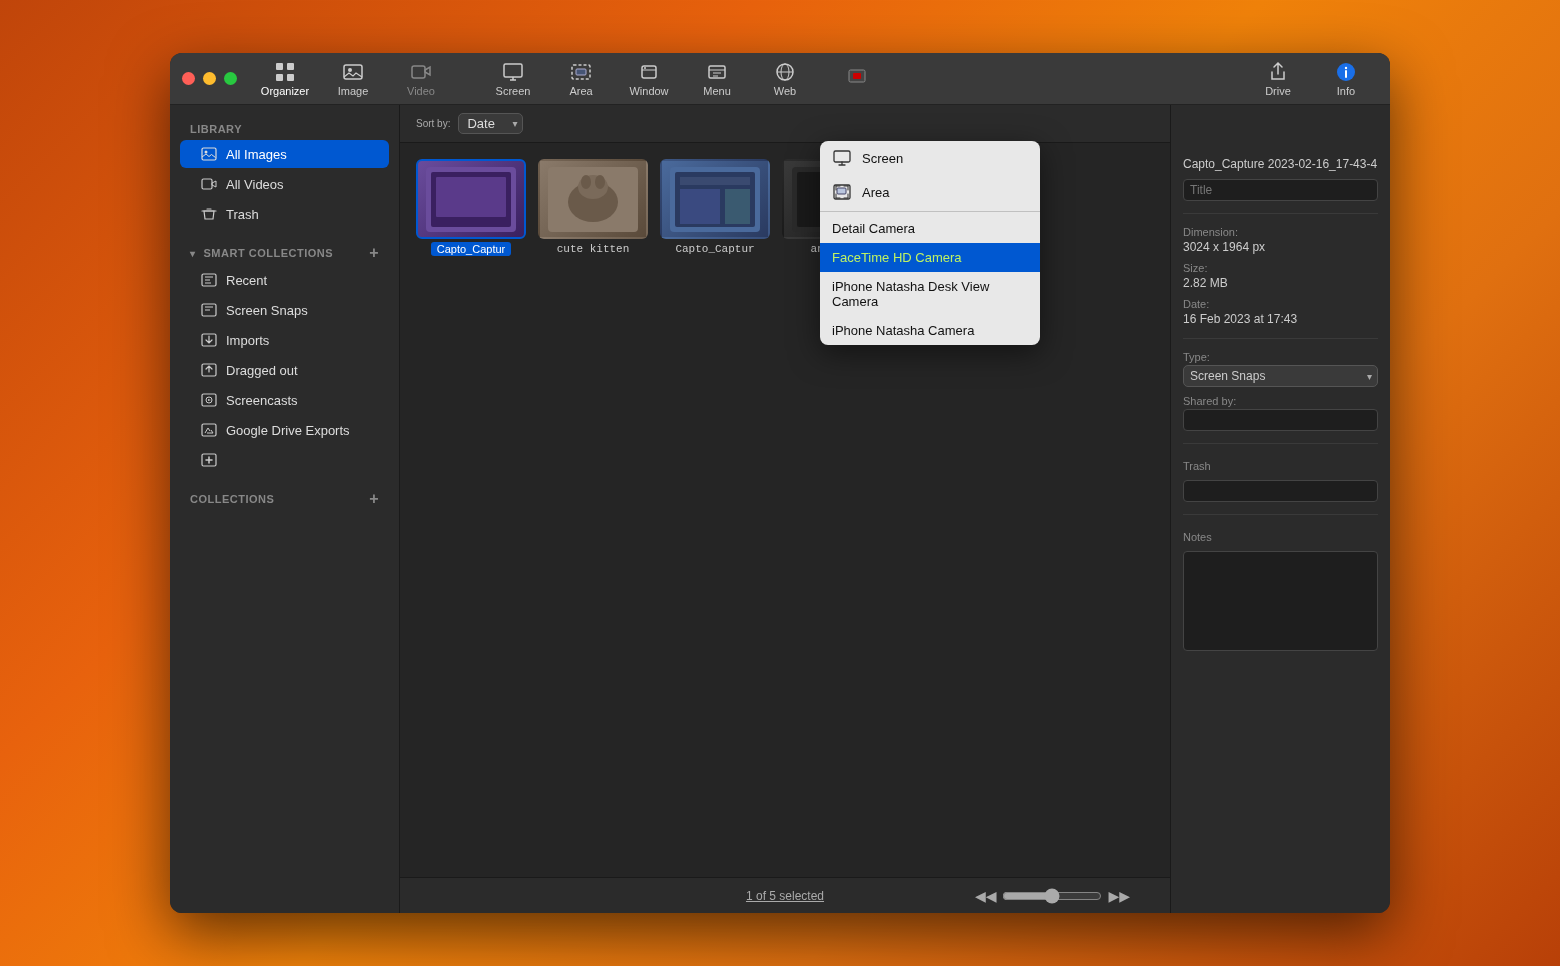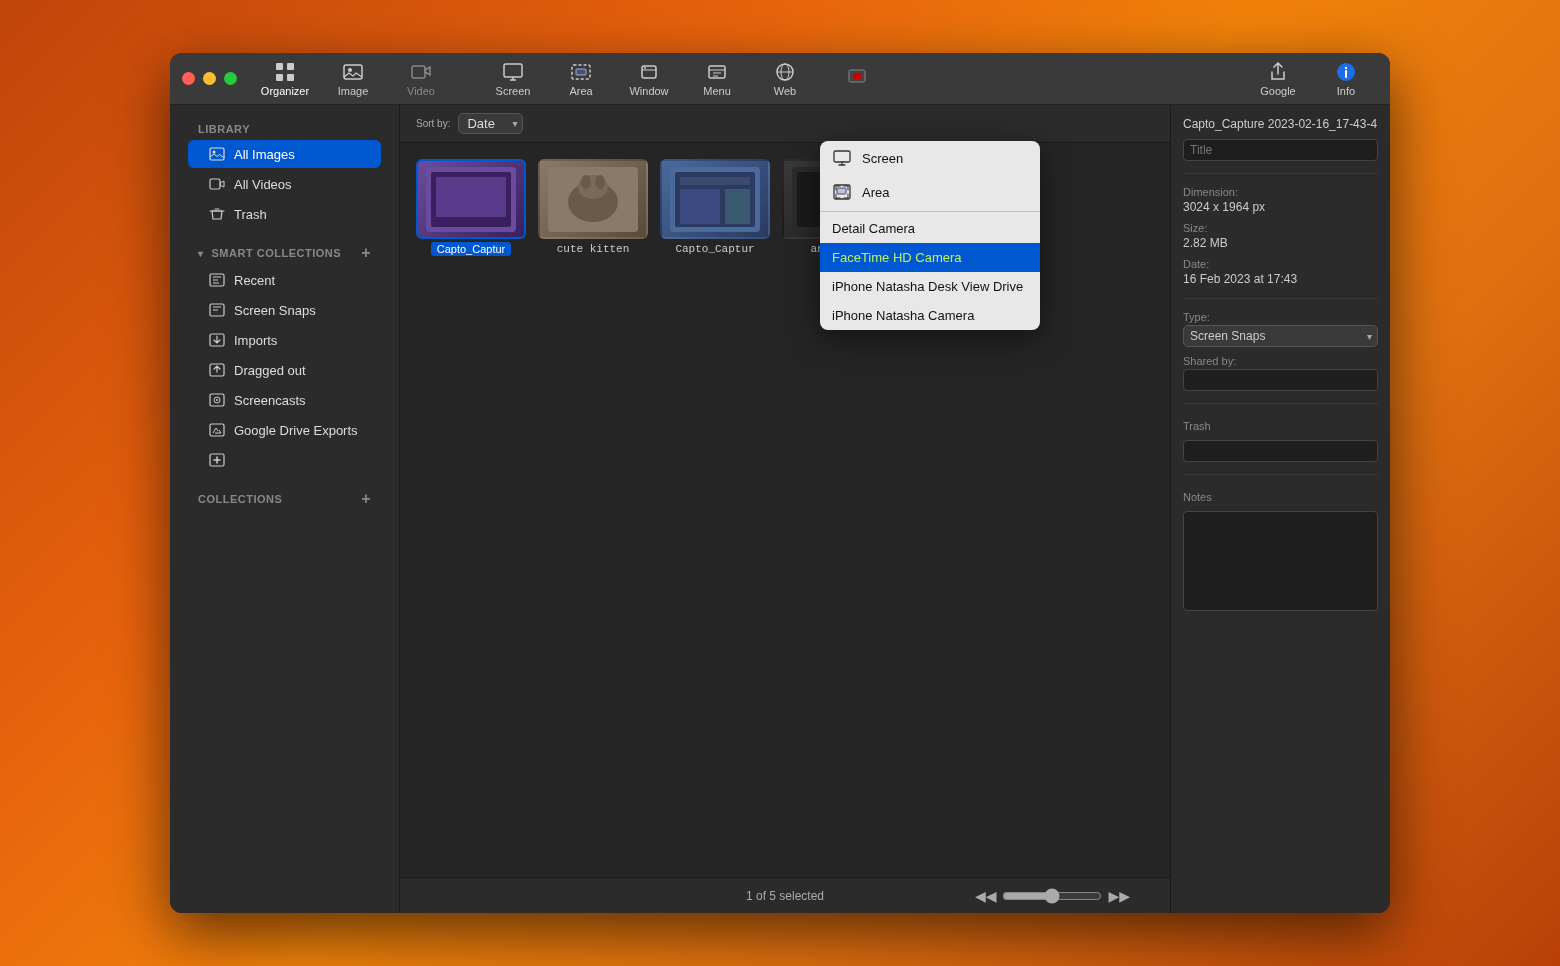--- a/index.html
+++ b/index.html
@@ -79,21 +79,21 @@
     }
     
     .sidebar {
       width: 230px;
       background: #2b2b2b;
       border-right: 1px solid #1a1a1a;
       display: flex;
       flex-direction: column;
       overflow-y: auto;
       flex-shrink: 0;
-      padding: 10px 12px;
+      padding: 10px 4px;
     }
     .sidebar-section-header {
       font-size: 11px;
       font-weight: 600;
       color: #888;
       padding: 8px 16px 4px;
       letter-spacing: 0.5px;
       display: flex;
       align-items: center;
       justify-content: space-between;
@@ -231,21 +231,21 @@
       height: 36px;
       background: #2b2b2b;
       border-top: 1px solid #1a1a1a;
       display: flex;
       align-items: center;
       justify-content: center;
       gap: 16px;
       flex-shrink: 0;
       position: relative;
     }
-    .status-text { font-size: 12px; color: #aaa; }
+    .status-text { font-size: 12px; color: #aaa; text-decoration: underline; }
     .zoom-slider-area {
       display: flex;
       align-items: center;
       gap: 6px;
       position: absolute;
       right: 40px;
     }
     .zoom-icon { color: #aaa; font-size: 14px; }
     input[type=range] {
       width: 100px;
@@ -260,20 +260,21 @@
       flex-direction: column;
       padding: 12px;
       gap: 8px;
       overflow-y: auto;
       flex-shrink: 0;
     }
     .right-panel .file-name {
       font-size: 12px;
       color: #ccc;
       word-break: break-all;
+      margin-top: 40px;
     }
     .right-panel .field-row {
       display: flex;
       flex-direction: column;
       gap: 2px;
     }
     .right-panel .field-label {
       font-size: 11px;
       color: #888;
     }
@@ -462,21 +463,21 @@
         </svg>
         <span style="font-size:10px;color:#888"> </span>
       </div>
       <div class="toolbar-spacer"></div>
 
       <div class="toolbar-btn">
         <svg viewBox="0 0 22 22" fill="none">
           <path d="M11 3v10M7 6l4-4 4 4" stroke="#ccc" stroke-width="1.5" stroke-linecap="round"></path>
           <path d="M5 11v7h12v-7" stroke="#ccc" stroke-width="1.5" stroke-linecap="round"></path>
         </svg>
-        <span>Google</span>
+        <span>Drive</span>
       </div>
 
       <div class="toolbar-btn">
         <svg viewBox="0 0 22 22" fill="none">
           <circle cx="11" cy="11" r="9" fill="#1a6fe8"></circle>
           <path d="M11 10v6" stroke="#fff" stroke-width="2" stroke-linecap="round"></path>
           <circle cx="11" cy="7" r="1.2" fill="#fff"></circle>
         </svg>
         <span>Info</span>
       </div>
@@ -698,21 +699,21 @@
 
           <div class="dropdown-item">
             <span>Detail Camera</span>
           </div>
 
           <div class="dropdown-item highlighted">
             <span>FaceTime HD Camera</span>
           </div>
 
           <div class="dropdown-item">
-            <span>iPhone Natasha Desk View Drive</span>
+            <span>iPhone Natasha Desk View Camera</span>
           </div>
 
           <div class="dropdown-item">
             <span>iPhone Natasha Camera</span>
           </div>
         </div>
       </div>
 
       <div class="status-bar">
         <span class="status-text">1 of 5 selected</span>

